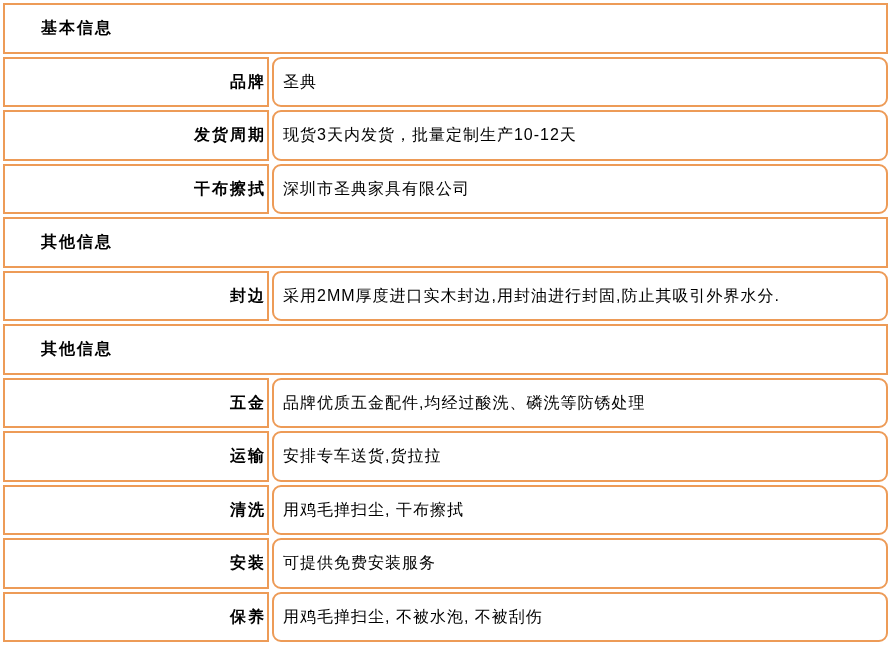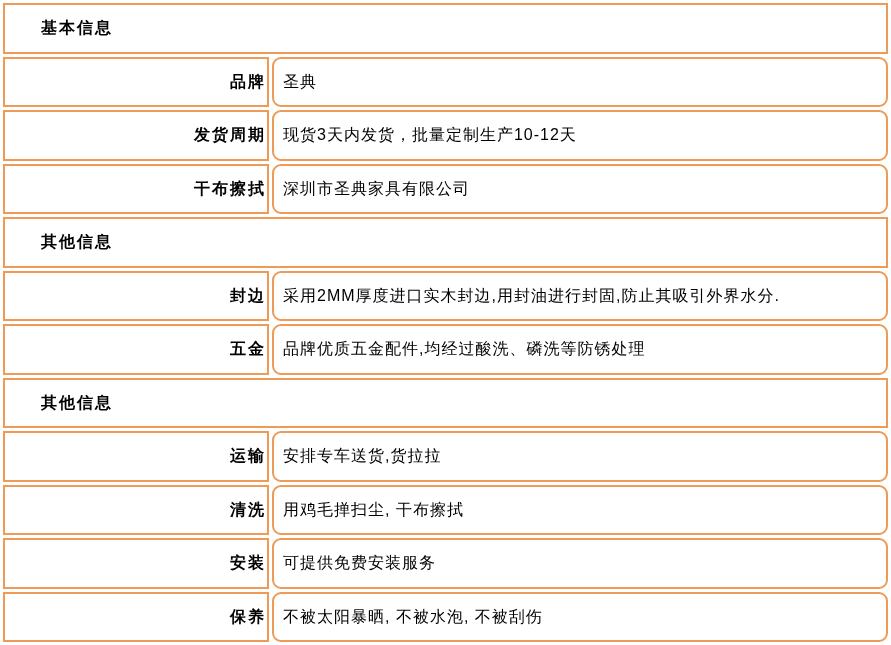--- a/index.html
+++ b/index.html
@@ -71,37 +71,37 @@
     </tr>
 
     <tr>
       <td colspan="2" class="section-cell">其他信息</td>
     </tr>
     <tr>
       <td class="label-cell">封边</td>
       <td class="value-cell">采用2MM厚度进口实木封边,用封油进行封固,防止其吸引外界水分.</td>
     </tr>
     <tr>
-      <td class="label-cell">五金</td>
-      <td class="value-cell">品牌优质五金配件,均经过酸洗、磷洗等防锈处理</td>
+      <td colspan="2" class="section-cell">其他信息</td>
     </tr>
 
     <tr>
-      <td colspan="2" class="section-cell">其他信息</td>
+      <td class="label-cell">五金</td>
+      <td class="value-cell">品牌优质五金配件,均经过酸洗、磷洗等防锈处理</td>
     </tr>
     <tr>
       <td class="label-cell">运输</td>
       <td class="value-cell">安排专车送货,货拉拉</td>
     </tr>
     <tr>
       <td class="label-cell">清洗</td>
       <td class="value-cell">用鸡毛掸扫尘, 干布擦拭</td>
     </tr>
     <tr>
       <td class="label-cell">安装</td>
       <td class="value-cell">可提供免费安装服务</td>
     </tr>
     <tr>
       <td class="label-cell">保养</td>
-      <td class="value-cell">不被太阳暴晒, 不被水泡, 不被刮伤</td>
+      <td class="value-cell">用鸡毛掸扫尘, 不被水泡, 不被刮伤</td>
     </tr>
   </tbody>
 </table>
 
 </body></html>

